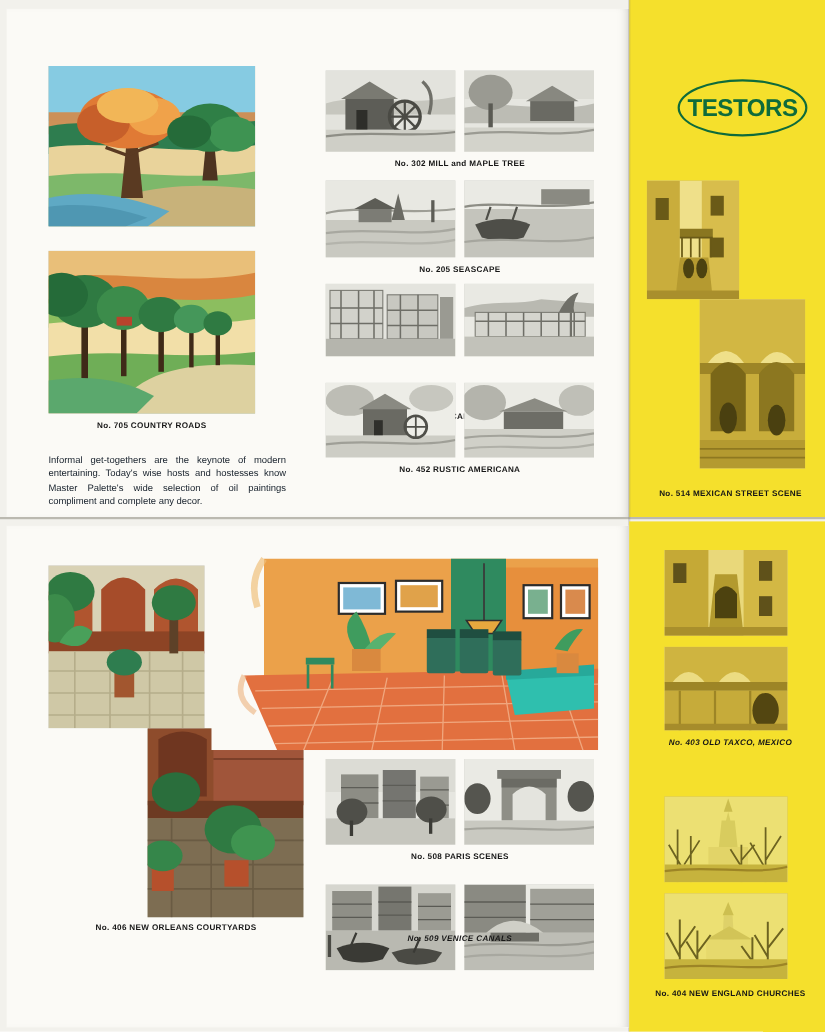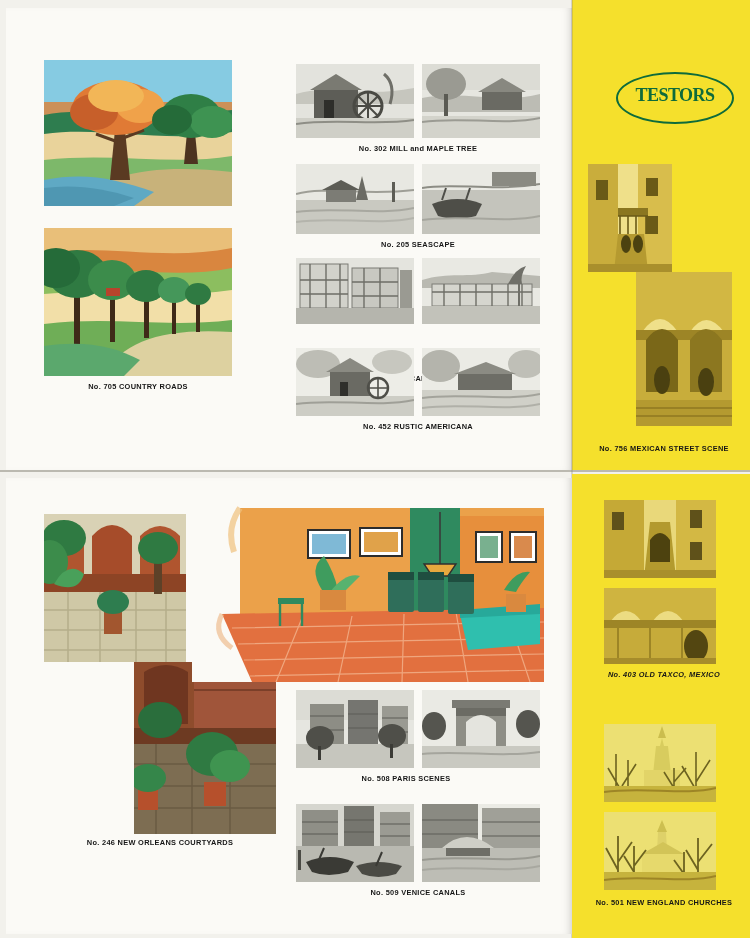--- a/index.html
+++ b/index.html
@@ -90,23 +90,23 @@
     border: 2.5px solid #0e6b3b;
     border-radius: 50% / 50%;
     box-sizing: border-box;
     background: #f5e02c;
   }
   #testors-logo .word {
     position: absolute;
     left: 0; top: 13px;
     width: 118px;
     text-align: center;
-    font-family: Liberation Serif, serif;
+    font-family: Liberation Sans, sans-serif;
     font-weight: bold;
-    font-size: 18px;
+    font-size: 22px;
     letter-spacing: -0.5px;
     color: #0e6b3b;
   }
 
   
   .mono { background: #d8d8d2; }
   .sepia { background: #d9c55c; }
 </style>
 </head>
 <body>
@@ -164,20 +164,21 @@
       <ellipse cx="130" cy="62" rx="16" ry="13" fill="#45975a"></ellipse>
       <ellipse cx="154" cy="66" rx="13" ry="11" fill="#2f7a42"></ellipse>
       <ellipse cx="12" cy="40" rx="24" ry="20" fill="#256b39"></ellipse>
       <rect x="62" y="60" width="14" height="8" fill="#b8432c"></rect>
       <path d="M0 118 C40 112 70 118 96 132 L80 148 L0 148Z" fill="#5ba86d"></path>
     </svg>
   </div>
 
   <div class="caption" style="left:44px; top:382px; width:188px;">No. 705 COUNTRY ROADS</div>
 
+  <div class="body-text" style="left:44px; top:412px; width:216px;">Informal get-togethers are the keynote of modern entertaining. Today's wise hosts and hostesses know Master Palette's wide selection of oil paintings compliment and complete any decor.</div>
 
   <div class="art mono" style="left:296px; top:64px; width:118px; height:74px;">
     <svg viewBox="0 0 118 74" preserveAspectRatio="none" style="position:absolute;inset:0;width:100%;height:100%">
       <rect width="118" height="74" fill="#e3e3dd"></rect>
       <path d="M0 30 C30 20 70 34 118 24 L118 40 L0 40Z" fill="#b9b9b1" opacity="0.7"></path>
       <rect x="18" y="24" width="44" height="30" fill="#5d5d57"></rect>
       <path d="M14 26 L40 10 L66 26 Z" fill="#7a7a72"></path>
       <rect x="28" y="36" width="10" height="18" fill="#2e2e2a"></rect>
       <circle cx="72" cy="42" r="14" fill="none" stroke="#4a4a44" stroke-width="3"></circle>
       <path d="M72 28 V56 M58 42 H86 M62 32 L82 52 M82 32 L62 52" stroke="#4a4a44" stroke-width="2"></path>
@@ -317,21 +318,21 @@
       <rect x="0" y="58" width="96" height="10" fill="#9d8526"></rect>
       <rect x="0" y="68" width="96" height="86" fill="#c8ad3b"></rect>
       <path d="M10 68 q16 -22 32 0 L42 120 L10 120Z" fill="#7a6718"></path>
       <path d="M54 68 q16 -22 32 0 L86 120 L54 120Z" fill="#8c7720"></path>
       <ellipse cx="26" cy="108" rx="8" ry="14" fill="#4a4010"></ellipse>
       <ellipse cx="70" cy="110" rx="8" ry="14" fill="#4a4010"></ellipse>
       <path d="M0 128 H96 V154 H0Z" fill="#b49a30"></path>
       <path d="M0 136 H96 M0 144 H96" stroke="#8e7820" stroke-width="1.5"></path>
     </svg>
   </div>
-  <div class="caption" style="left:588px; top:444px; width:152px;">No. 756 MEXICAN STREET SCENE</div>
+  <div class="caption" style="left:588px; top:444px; width:152px;">No. 514 MEXICAN STREET SCENE</div>
 
   <div class="fold-line" style="left:0px; top:470px; width:750px; height:2px;"></div>
   <div class="fold-line" style="left:571px; top:0px; width:2px; height:938px; opacity:0.55;"></div>
 
   <div class="panel white-panel panel-shadow-r" id="panel-bottom-left"></div>
 
   <div class="art" style="left:44px; top:514px; width:142px; height:148px;">
     <svg viewBox="0 0 142 148" preserveAspectRatio="none" style="position:absolute;inset:0;width:100%;height:100%">
       <rect width="142" height="148" fill="#e9e4cf"></rect>
       <rect x="0" y="0" width="142" height="60" fill="#d9d2b5"></rect>
@@ -364,21 +365,21 @@
       <path d="M0 102 H142 M0 124 H142 M0 146 H142" stroke="#6a5b43" stroke-width="1.5"></path>
       <path d="M22 82 V172 M58 82 V172 M96 82 V172" stroke="#6a5b43" stroke-width="1.5"></path>
       <ellipse cx="78" cy="92" rx="26" ry="22" fill="#2f7a42"></ellipse>
       <ellipse cx="96" cy="104" rx="20" ry="16" fill="#3f9450"></ellipse>
       <rect x="70" y="120" width="22" height="24" fill="#b6502c"></rect>
       <ellipse cx="26" cy="58" rx="22" ry="18" fill="#2a6e3c"></ellipse>
       <rect x="4" y="124" width="20" height="24" fill="#b6502c"></rect>
       <ellipse cx="14" cy="116" rx="18" ry="14" fill="#35864a"></ellipse>
     </svg>
   </div>
-  <div class="caption" style="left:44px; top:838px; width:232px;">No. 246 NEW ORLEANS COURTYARDS</div>
+  <div class="caption" style="left:44px; top:838px; width:232px;">No. 406 NEW ORLEANS COURTYARDS</div>
 
   <div class="art" style="left:192px; top:498px; width:352px; height:184px; background:transparent;">
     <svg viewBox="0 0 352 184" preserveAspectRatio="none" style="position:absolute;inset:0;width:100%;height:100%">
       <rect width="352" height="184" fill="#fbfaf6"></rect>
 
       <path d="M48 10 H352 V120 H48Z" fill="#eba14a"></path>
       <path d="M218 10 H268 V120 H218Z" fill="#2f8a5f"></path>
       <path d="M268 18 H352 V118 H268Z" fill="#e78f3c"></path>
 
       <path d="M30 116 L352 110 L352 184 L60 184 Z" fill="#e2703f"></path>
@@ -450,21 +451,21 @@
       <path d="M34 56 V16 h50 v40" fill="#8e8e86"></path>
       <path d="M34 16 h50 v10 h-50Z" fill="#6b6b64"></path>
       <path d="M44 56 V32 q15 -14 30 0 V56 Z" fill="#e4e4de"></path>
       <rect x="30" y="10" width="58" height="8" fill="#7a7a73"></rect>
       <rect x="0" y="56" width="118" height="22" fill="#c9c9c1"></rect>
       <ellipse cx="12" cy="36" rx="12" ry="14" fill="#55554f"></ellipse>
       <ellipse cx="106" cy="34" rx="12" ry="14" fill="#55554f"></ellipse>
       <path d="M0 64 C40 60 80 68 118 62" stroke="#a5a59d" stroke-width="2" fill="none"></path>
     </svg>
   </div>
-  <div class="caption" style="left:284px; top:774px; width:244px;">No. 508 PARIS SCENES</div>
+  <div class="caption" style="left:296px; top:774px; width:244px;">No. 508 PARIS SCENES</div>
 
   <div class="art mono" style="left:296px; top:804px; width:118px; height:78px;">
     <svg viewBox="0 0 118 78" preserveAspectRatio="none" style="position:absolute;inset:0;width:100%;height:100%">
       <rect width="118" height="78" fill="#e9e9e3"></rect>
       <rect x="0" y="0" width="118" height="42" fill="#d6d6cf"></rect>
       <rect x="6" y="6" width="36" height="36" fill="#8f8f87"></rect>
       <rect x="48" y="2" width="30" height="40" fill="#76766f"></rect>
       <rect x="84" y="8" width="30" height="34" fill="#9b9b93"></rect>
       <g stroke="#5a5a54" stroke-width="1.2">
         <path d="M6 18 H42 M6 30 H42 M48 16 H78 M48 28 H78 M84 20 H114 M84 32 H114"></path>
@@ -484,21 +485,21 @@
       <g stroke="#5c5c56" stroke-width="1.2">
         <path d="M0 16 H56 M0 30 H56 M60 18 H118 M60 32 H118"></path>
       </g>
       <path d="M20 44 q24 -22 52 0Z" fill="#cfcfc7"></path>
       <rect x="0" y="44" width="118" height="34" fill="#bdbdb5"></rect>
       <path d="M0 56 C40 50 80 60 118 52" stroke="#9a9a92" stroke-width="2" fill="none"></path>
       <path d="M0 66 C40 60 80 70 118 62" stroke="#a8a8a0" stroke-width="2" fill="none"></path>
       <path d="M24 44 h44 v8 h-44Z" fill="#6e6e67"></path>
     </svg>
   </div>
-  <div class="caption" style="left:296px; top:888px; width:244px;">No. 509 VENICE CANALS</div>
+  <div class="caption" style="left:296px; top:848px; width:244px;font-style:italic;">No. 509 VENICE CANALS</div>
 
   <div class="panel yellow-panel" id="panel-bottom-right"></div>
 
   <div class="art sepia" style="left:604px; top:500px; width:112px; height:78px;">
     <svg viewBox="0 0 112 78" preserveAspectRatio="none" style="position:absolute;inset:0;width:100%;height:100%">
       <rect width="112" height="78" fill="#e9d87a"></rect>
       <rect x="0" y="0" width="40" height="78" fill="#c5a936"></rect>
       <rect x="72" y="0" width="40" height="78" fill="#d3b844"></rect>
       <rect x="8" y="12" width="12" height="18" fill="#5f511a"></rect>
       <rect x="86" y="10" width="12" height="18" fill="#5f511a"></rect>
@@ -548,15 +549,15 @@
       <g stroke="#6d6320" stroke-width="1.8" fill="none">
         <path d="M14 78 V24 M14 58 L2 36 M14 50 L28 30"></path>
         <path d="M30 78 V34 M30 60 L20 44 M30 54 L42 38"></path>
         <path d="M94 78 V26 M94 58 L82 38 M94 50 L108 32"></path>
         <path d="M80 78 V40 M80 62 L70 48"></path>
       </g>
       <path d="M0 60 H112 V78 H0Z" fill="#c6b33d"></path>
       <path d="M0 68 C40 62 80 72 112 64" stroke="#9d8526" stroke-width="2" fill="none"></path>
     </svg>
   </div>
-  <div class="caption" style="left:586px; top:898px; width:156px;">No. 501 NEW ENGLAND CHURCHES</div>
+  <div class="caption" style="left:586px; top:898px; width:156px;">No. 404 NEW ENGLAND CHURCHES</div>
 
 </div>
 
 </body></html>

